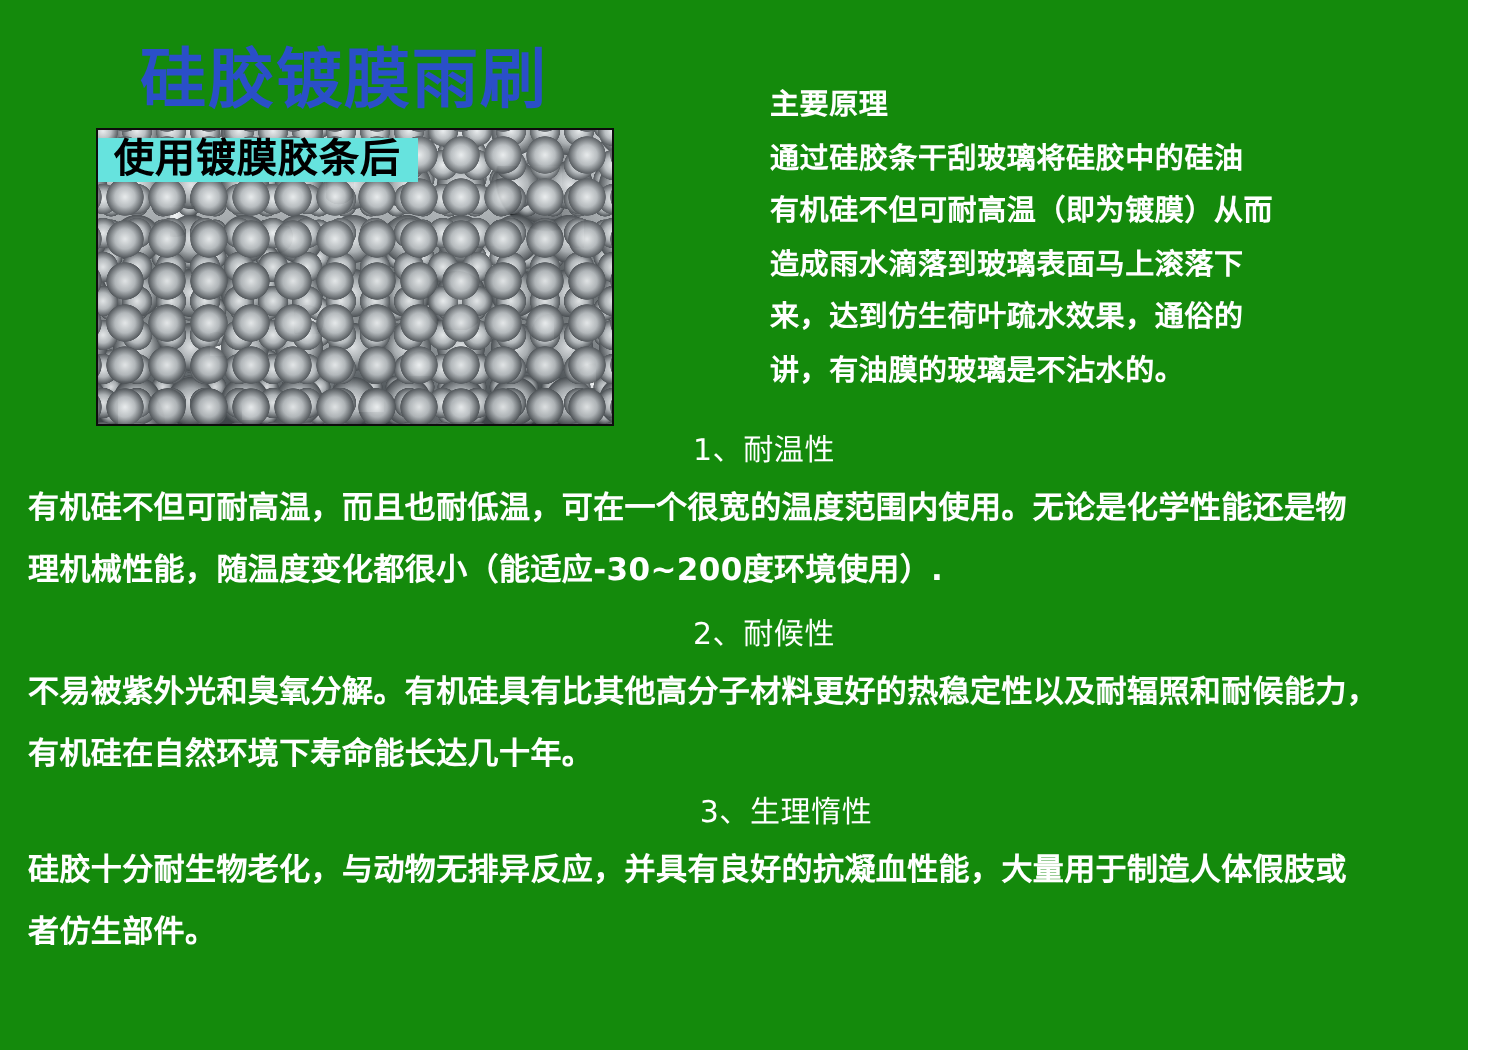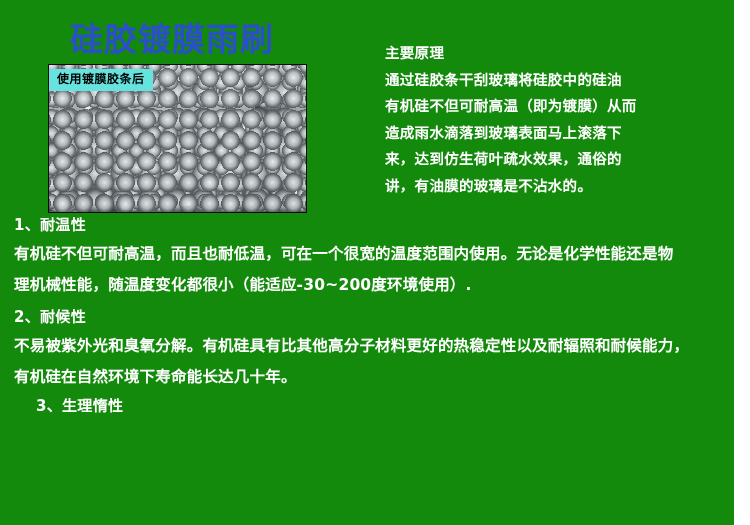--- a/index.html
+++ b/index.html
@@ -118,21 +118,21 @@
       radial-gradient(circle, #e8ebed 0%, #aeb3b6 34%, #4a4f53 62%, rgba(0,0,0,0) 64%);
     background-size: 21px 21px, 17px 17px, 27px 27px, 13px 13px;
     background-position: 3px 2px, 11px 9px, 6px 14px, 0px 5px;
   }
   .photo-badge {
     position: absolute;
     left: 0px;
     top: 4px;
     background: #66E3DE;
     color: #000000;
-    font-size: 12px;
+    font-size: 20px;
     font-weight: 700;
     line-height: 19px;
     padding: 1px 8px 2px 8px;
     letter-spacing: 0.5px;
     white-space: nowrap;
   }
 
   
   .principle {
     position: absolute;
@@ -150,24 +150,25 @@
   
   .sections {
     position: absolute;
     left: 0;
     top: 212px;
     width: 750px;
     color: #ffffff;
   }
   .sec-head {
     font-size: 15px;
-    font-weight: 700;
+    font-weight: 400;
     line-height: 27px;
     letter-spacing: 0.3px;
     padding-left: 14px;
+    text-align: center;
   }
   .sec-head.indent-more { padding-left: 36px; }
   .sec-body {
     font-size: 15.5px;
     font-weight: 700;
     line-height: 31px;
     letter-spacing: 0.2px;
     padding-left: 14px;
     padding-right: 20px;
   }
@@ -212,17 +213,21 @@
     <div>
       <div class="sec-head">2、耐候性</div>
       <div class="sec-body">
         <div class="b-line">不易被紫外光和臭氧分解。有机硅具有比其他高分子材料更好的热稳定性以及耐辐照和耐候能力，</div>
         <div class="b-line">有机硅在自然环境下寿命能长达几十年。</div>
       </div>
     </div>
 
     <div>
       <div class="sec-head indent-more">3、生理惰性</div>
+      <div class="sec-body">
+        <div class="b-line">硅胶十分耐生物老化，与动物无排异反应，并具有良好的抗凝血性能，大量用于制造人体假肢或</div>
+        <div class="b-line">者仿生部件。</div>
+      </div>
     </div>
 
   </div>
 
 </div>
 
 </body></html>

